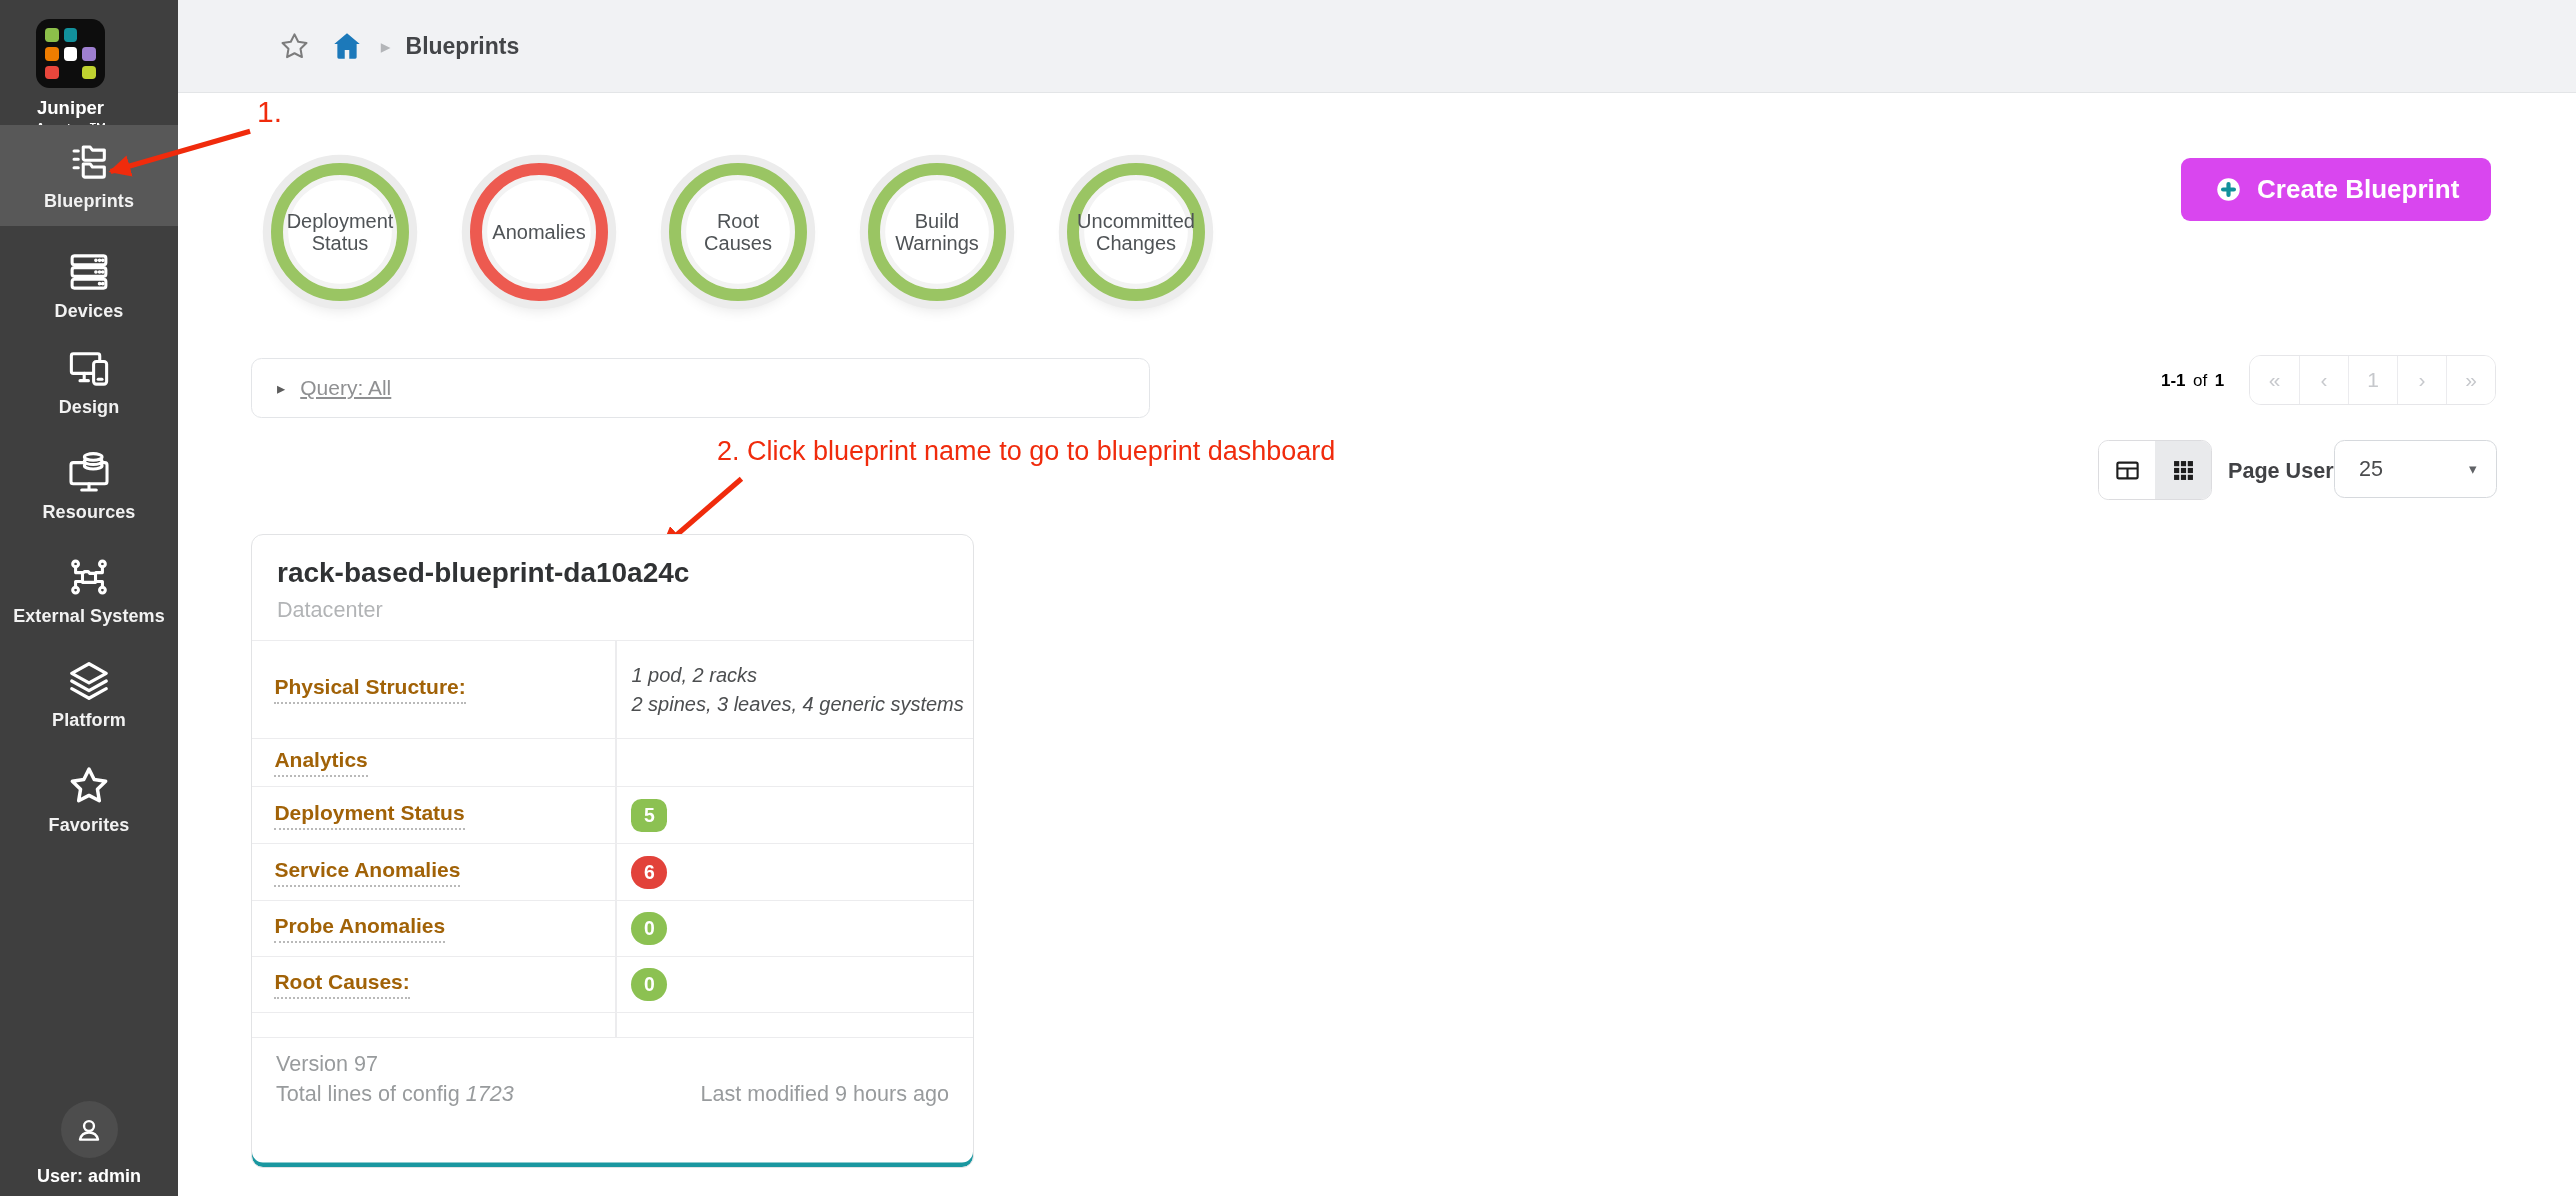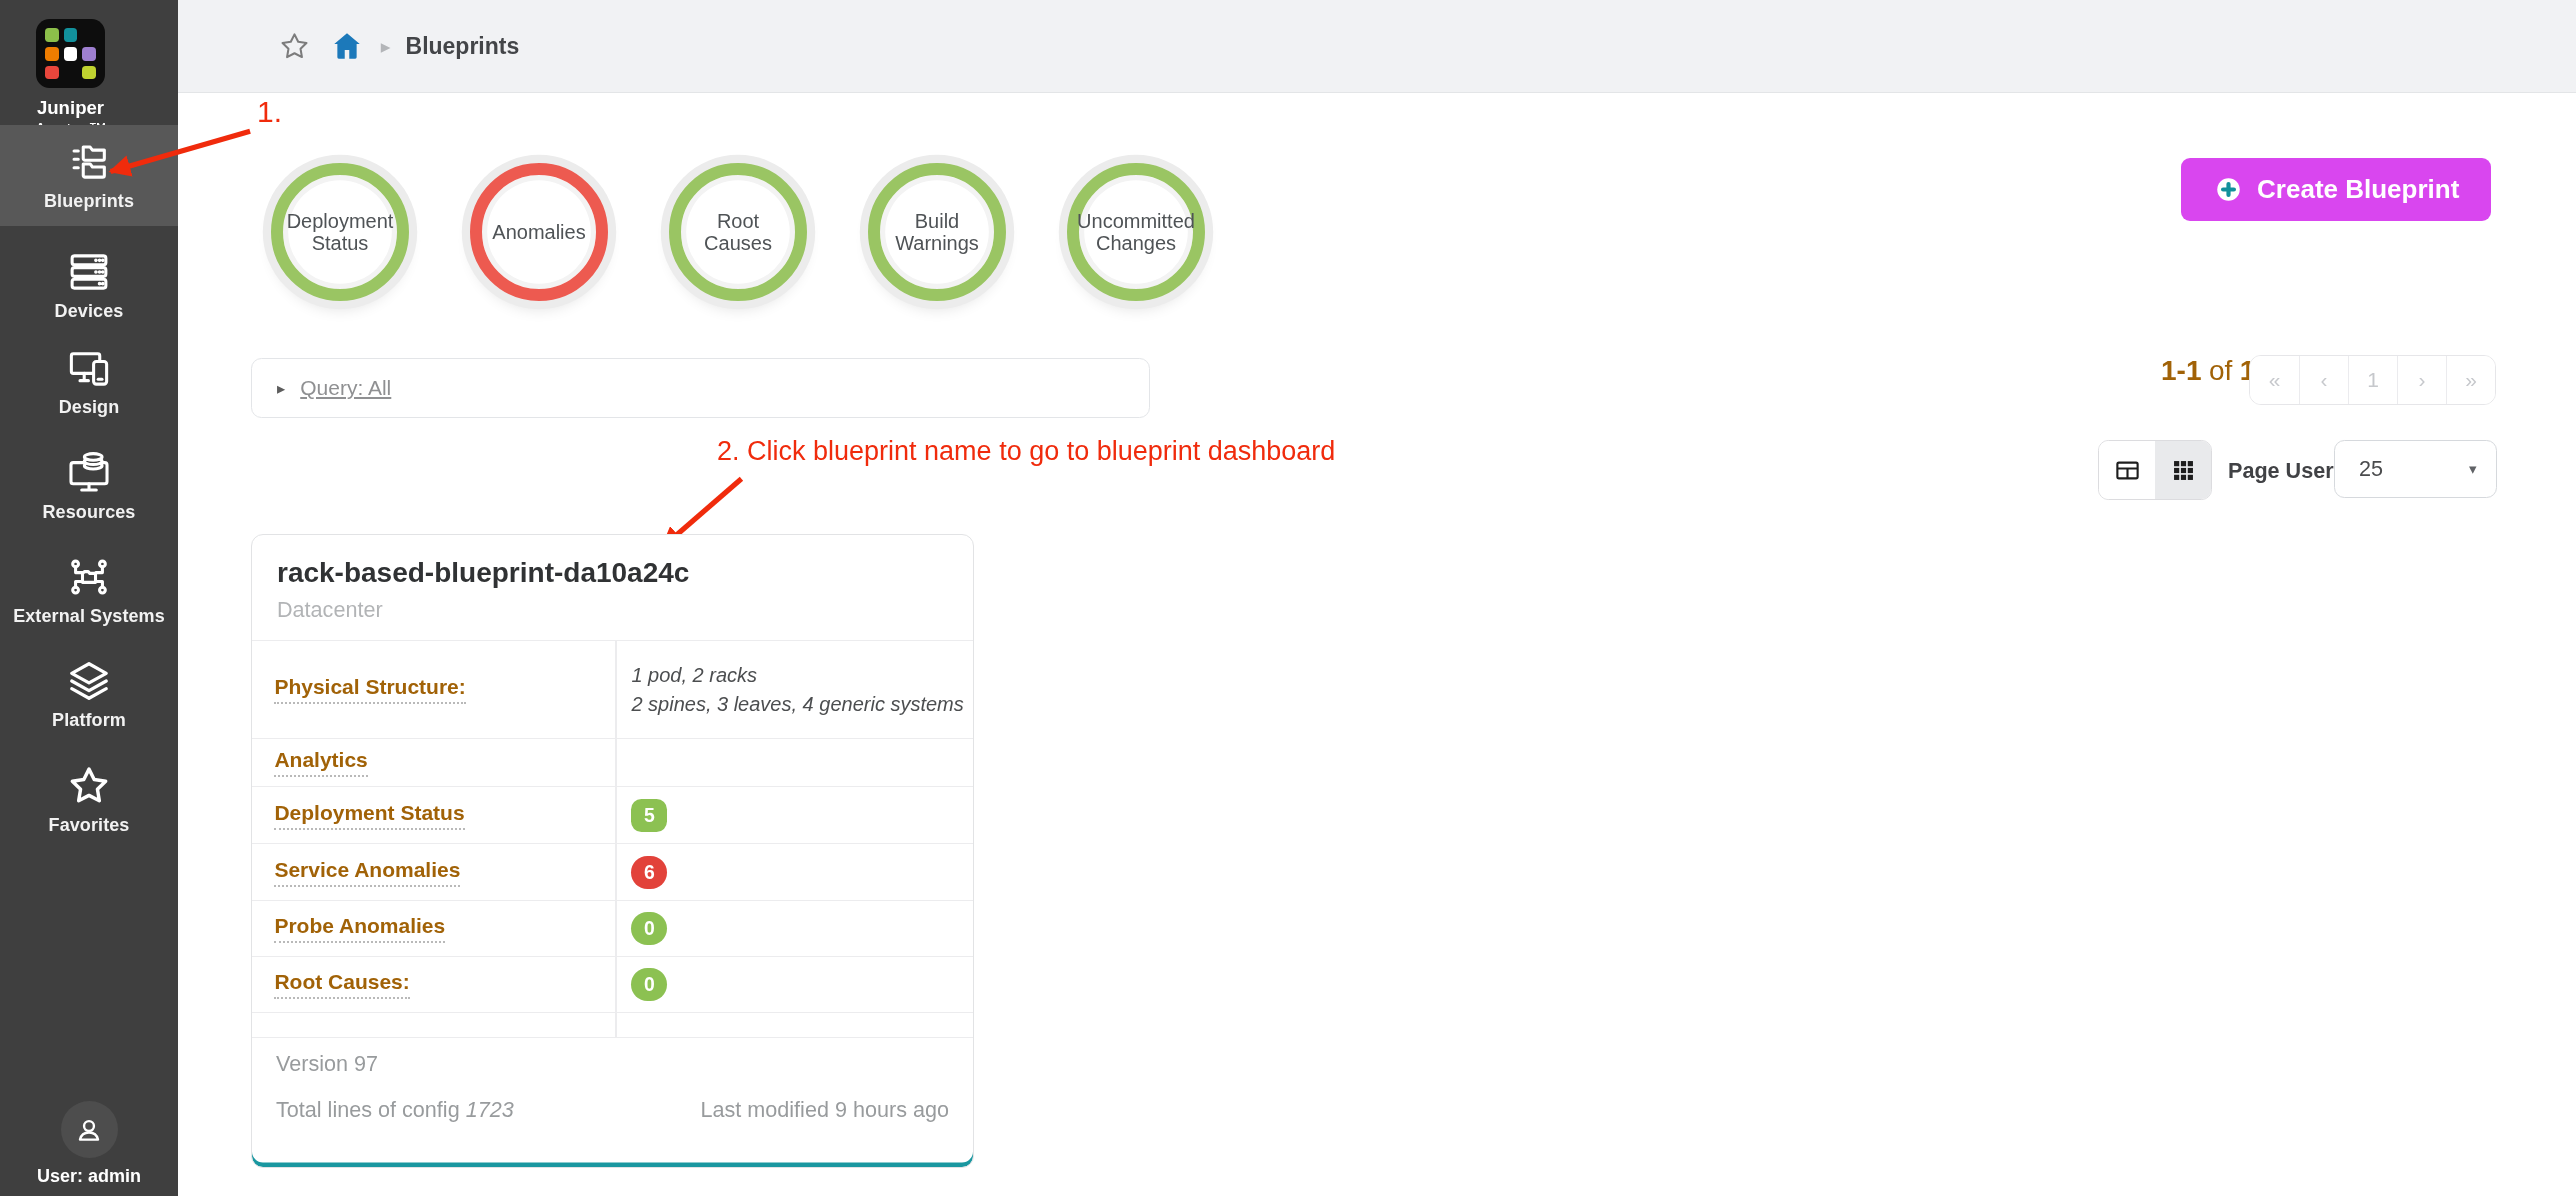--- a/index.html
+++ b/index.html
@@ -48,22 +48,22 @@
                 border-radius:9px; background:#12919c; color:#fff; font-family:inherit; font-size:26px;
                 font-weight:700; display:flex; align-items:center; justify-content:center; gap:13.4px; cursor:pointer; }
 
   
   .query-box { position:absolute; left:251px; top:358px; width:899px; height:60px; background:#fff;
                border:1.5px solid #e3e5e8; border-radius:10.4px; display:flex; align-items:center;
                padding-left:25px; gap:15px; cursor:pointer; }
   .query-caret { font-size:16.4px; color:#5d5d5d; }
   .query-label { font-size:21px; color:#8f9092;text-decoration:underline; }
 
-  .page-info { position:absolute; left:2161px; top:355px; height:51px; display:flex; 
-               gap:7.5px; font-size:28px; color:#a16207; }
+  .page-info { position:absolute; left:2161px; top:355px; height:51px; display:flex; align-items:center;
+               gap:7.5px; font-size:17px; color:#000000; }
   .page-info .b { font-weight:700; }
   .pager { position:absolute; left:2249px; top:355px; display:flex; background:#fff;
            border:1.5px solid #e6e6e9; border-radius:12px; overflow:hidden; }
   .pager-btn { width:49px; height:48px; display:flex; align-items:center; justify-content:center;
                font-size:21px; color:#c6c8cc; border-left:1.5px solid #ebebee; cursor:pointer; background:#fff; }
   .pager-btn:first-child { border-left:none; }
 
   
   .view-toggle { position:absolute; left:2098px; top:440px; display:flex; border:1.5px solid #dcdcdf;
                  border-radius:10.4px; overflow:hidden; }
@@ -97,21 +97,21 @@
   .clabel { width:363px; display:flex; align-items:center; padding-left:22.4px; }
   .clabel span { font-size:21px; font-weight:700; color:#a16207; border-bottom:2.2px dotted #b9b9b9;
                  padding-bottom:3px; cursor:pointer; }
   .cval { flex:1; display:flex; flex-direction:column; justify-content:center; padding-left:16.4px; gap:6px; }
   .cval .vline { font-style:italic; font-size:20px; color:#4c4e50; }
   .badge { min-width:36px; height:33px; width:fit-content; padding:0 9px; border-radius:10.4px; background:#8cc152;
            color:#fff; font-size:19.4px; font-weight:700; display:flex; align-items:center; justify-content:center; }
   .badge.pill { border-radius:16.4px; }
   .card-footer { display:flex; justify-content:space-between; align-items:flex-end; padding:13.4px 24px 19.4px;
                  color:#989b9d; font-size:21.6px; }
-  .cf-left { display:flex; flex-direction:column; gap:20px; }
+  .cf-left { display:flex; flex-direction:column; gap:4px; }
   .cf-config i { font-style:italic; }
 </style>
 </head>
 <body>
 
 <div id="screen">
 
   <nav class="sidebar">
     <div class="brand">
       <div class="logo-grid">

